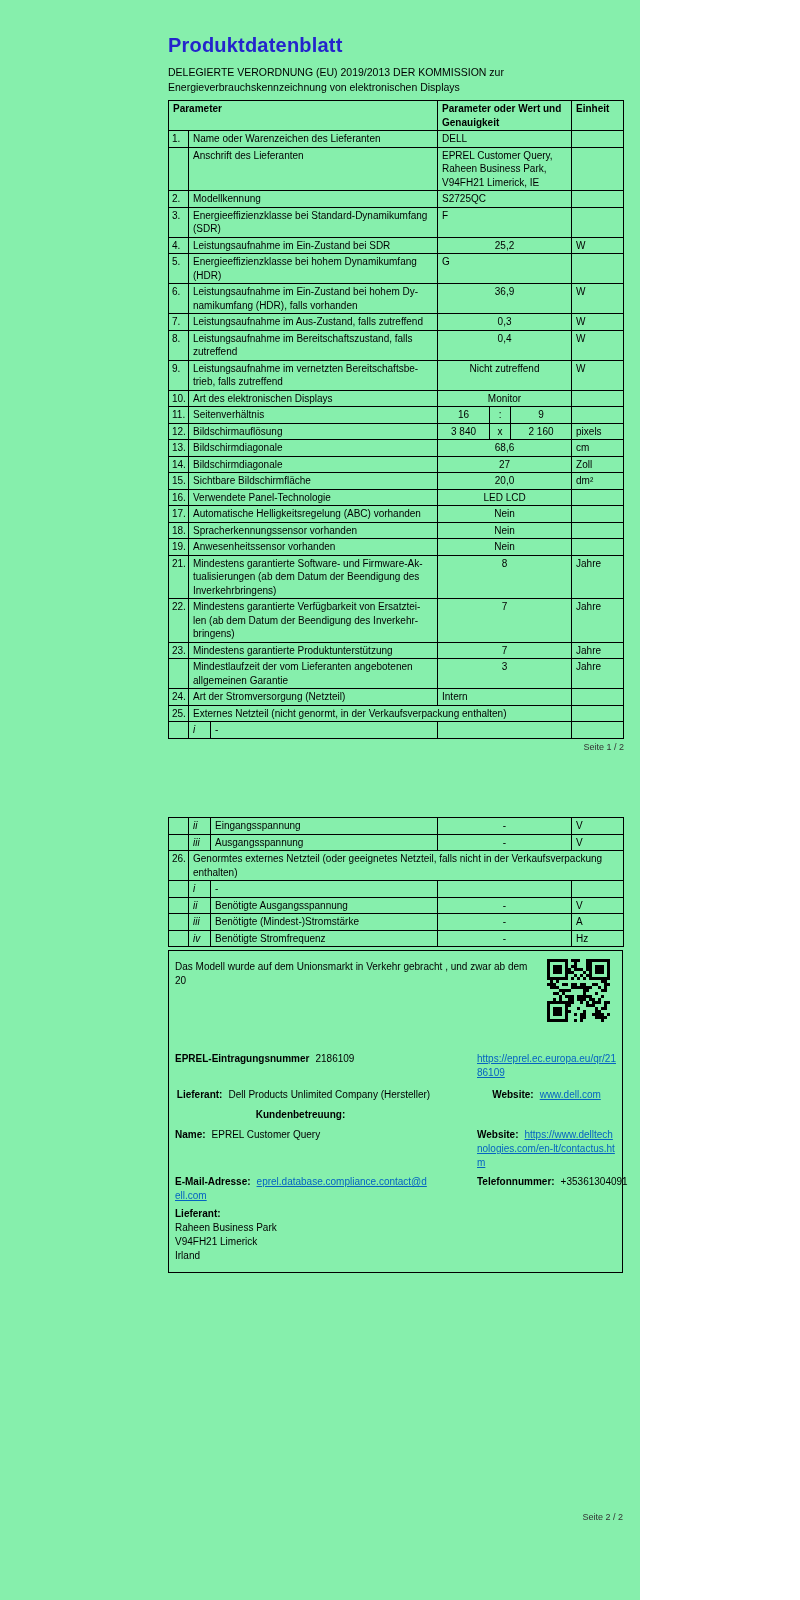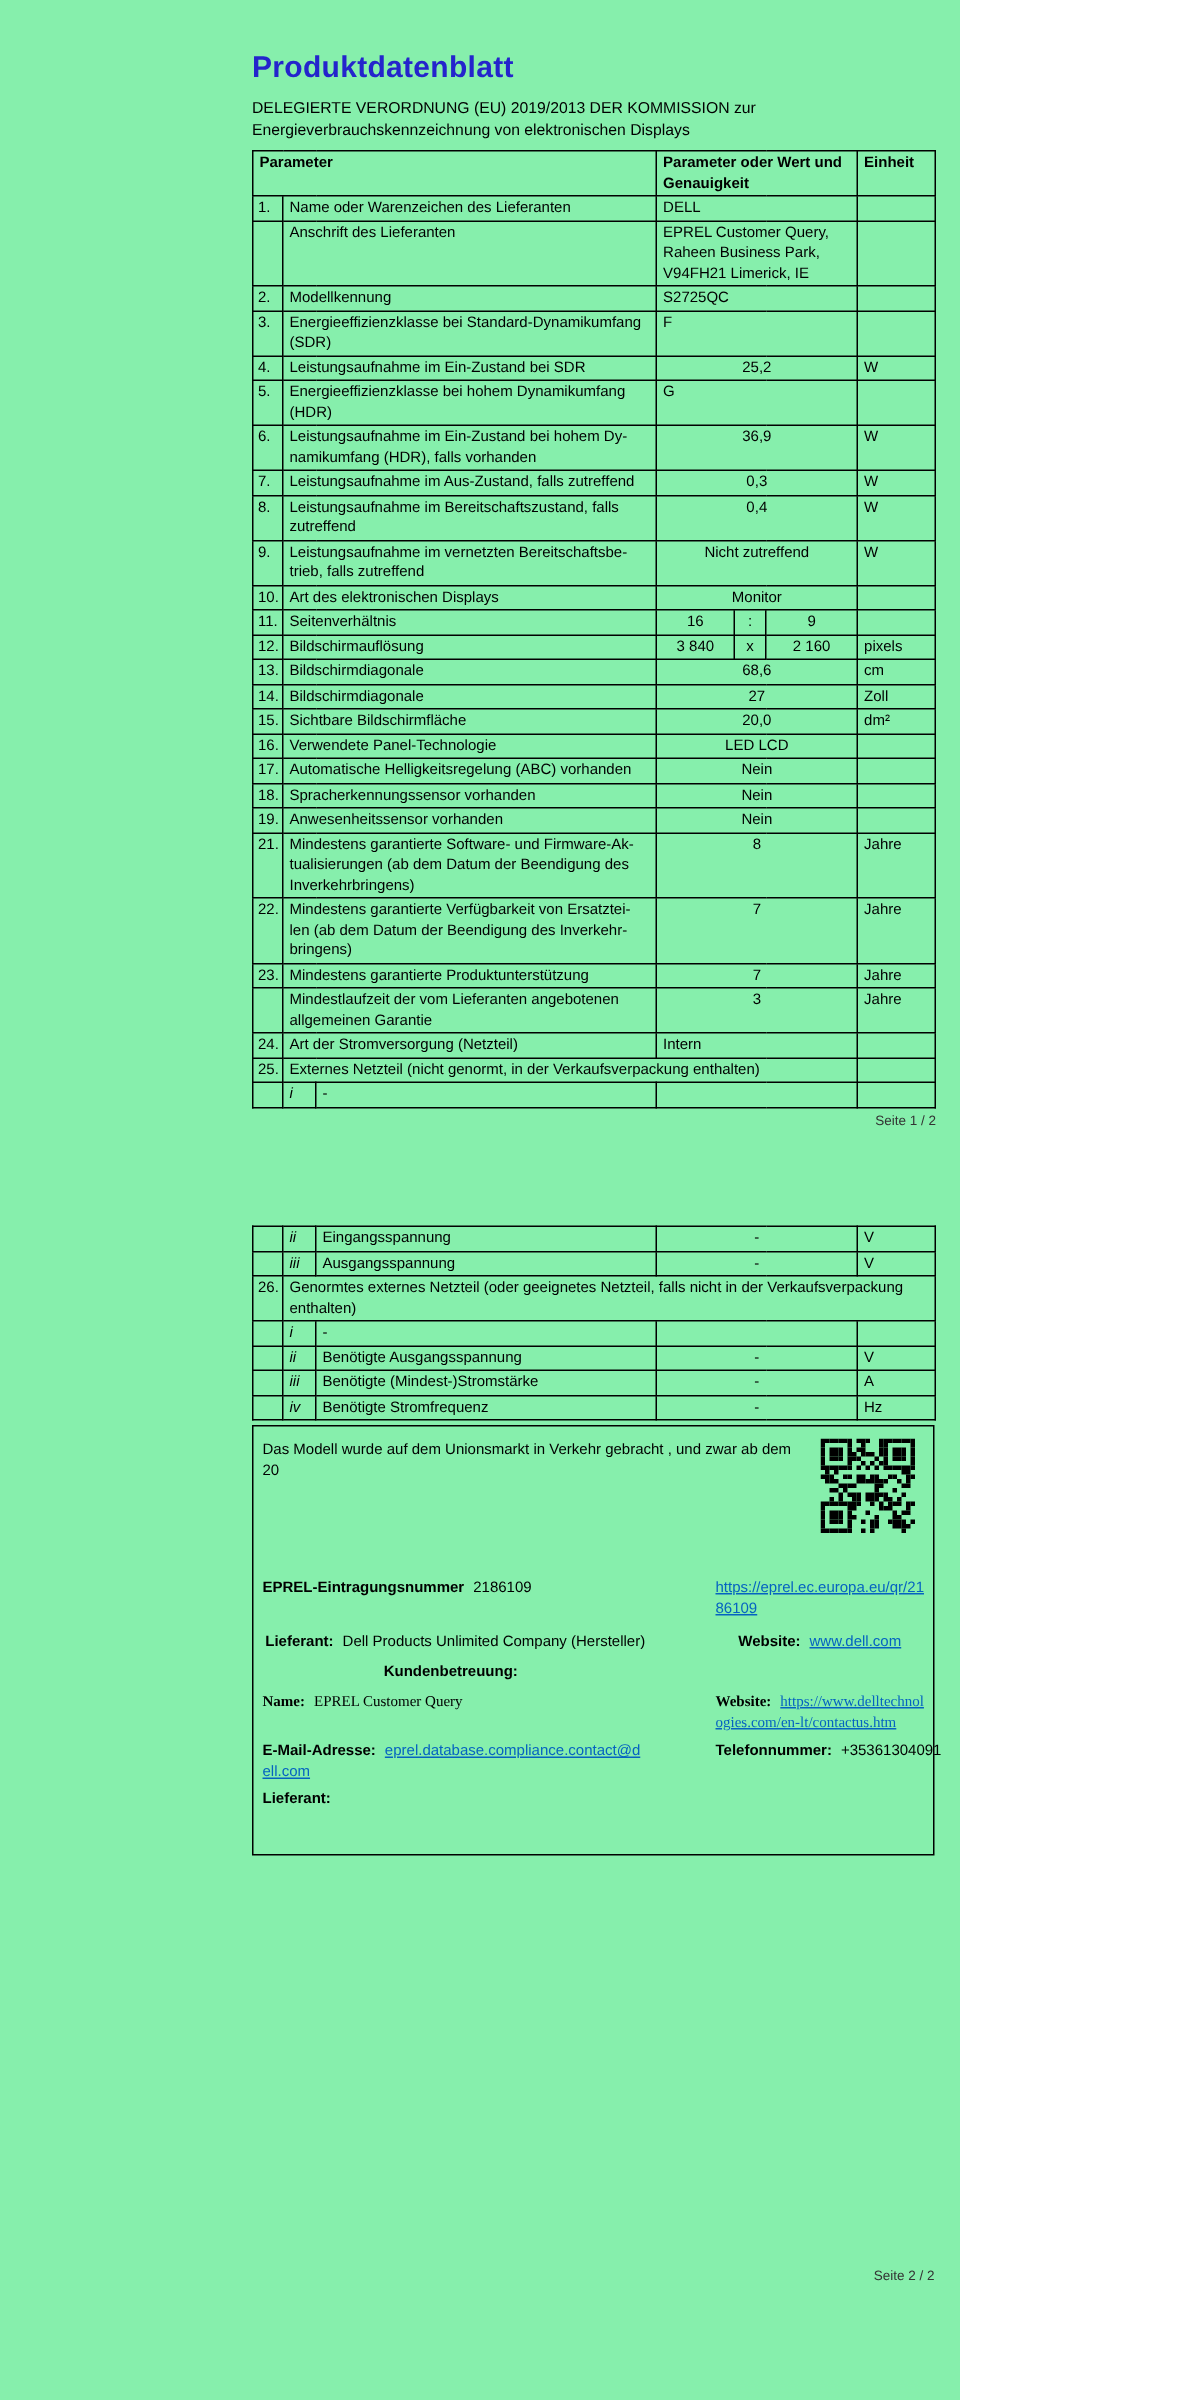--- a/index.html
+++ b/index.html
@@ -26,21 +26,21 @@
 
   .infobox{ position:absolute; left:168px; top:950px; width:455px; min-height:287px; border:1px solid #000; padding:9px 6px; font-size:10px; line-height:1.4; }
   .intro{ padding-right:84px; margin-bottom:64px; }
   .qr{ position:absolute; top:8px; right:12px; width:63px; height:63px; }
   .ib-row{ display:flex; align-items:flex-start;gap:35px; }
   .ib-l{ flex:0 0 267px; padding-right:10px; min-width:0; }
   .ib-r{ flex:1; min-width:0; }
   .b{ font-weight:700; margin-right:6px; }
   .link{ color:var(--link-color); text-decoration:underline; cursor:pointer; word-break:break-all; }
   .addr{ white-space:pre-line; }
-  .mb8{ margin-bottom:8px; } .mb6{ margin-bottom:6px;text-align:center; } .mb5{ margin-bottom:5px;font-family:Liberation Serif, serif; } .mb4{ margin-bottom:4px; }
+  .mb8{ margin-bottom:8px; } .mb6{ margin-bottom:6px;text-align:center; } .mb5{ margin-bottom:5px; } .mb4{ margin-bottom:4px; }
 
   .footer2{ position:absolute; left:168px; top:1512px; width:455px; text-align:right; font-size:9px; color:#333; }
 </style>
 </head>
 <body>
 
 <div class="sheet">
 
   <div class="page1">
     <div class="title">Produktdatenblatt</div>
@@ -577,17 +577,20 @@
       <div class="ib-l">
         <span class="b">E-Mail-Adresse:</span><a class="link">eprel.database.compliance.contact@dell.com</a>
       </div>
       <div class="ib-r">
         <span class="b">Telefonnummer:</span><span>+35361304091</span>
       </div>
     </div>
 
     <div>
       <div class="b">Lieferant:</div>
+      <div class="addr">Raheen Business Park
+V94FH21 Limerick
+Irland</div>
     </div>
   </div>
 
   <div class="footer2">Seite 2 / 2</div>
 </div>
 
 </body></html>

